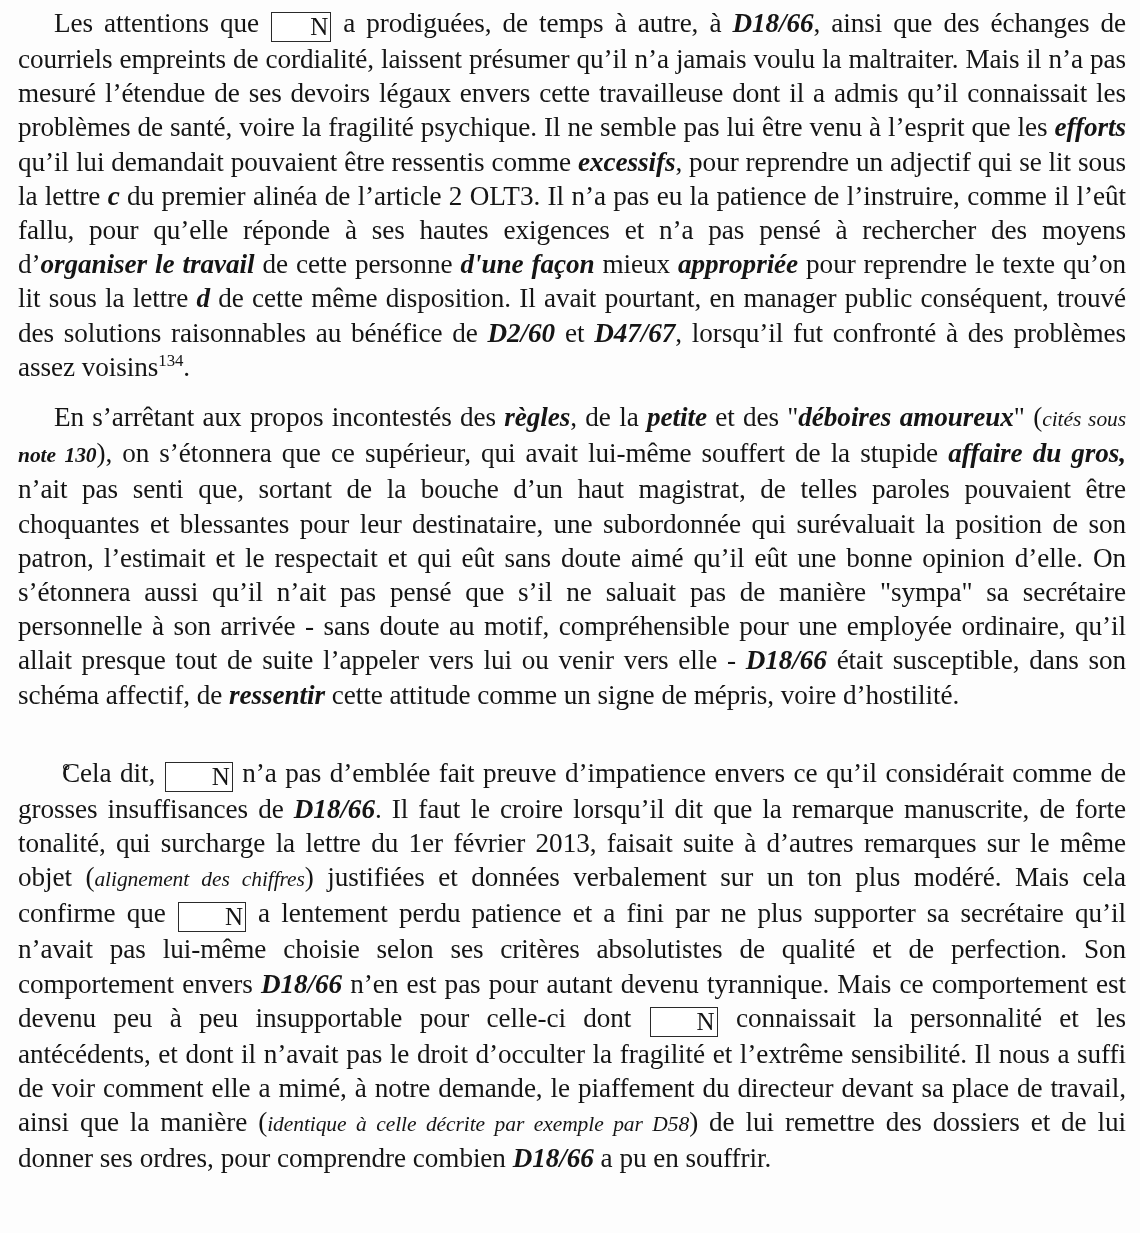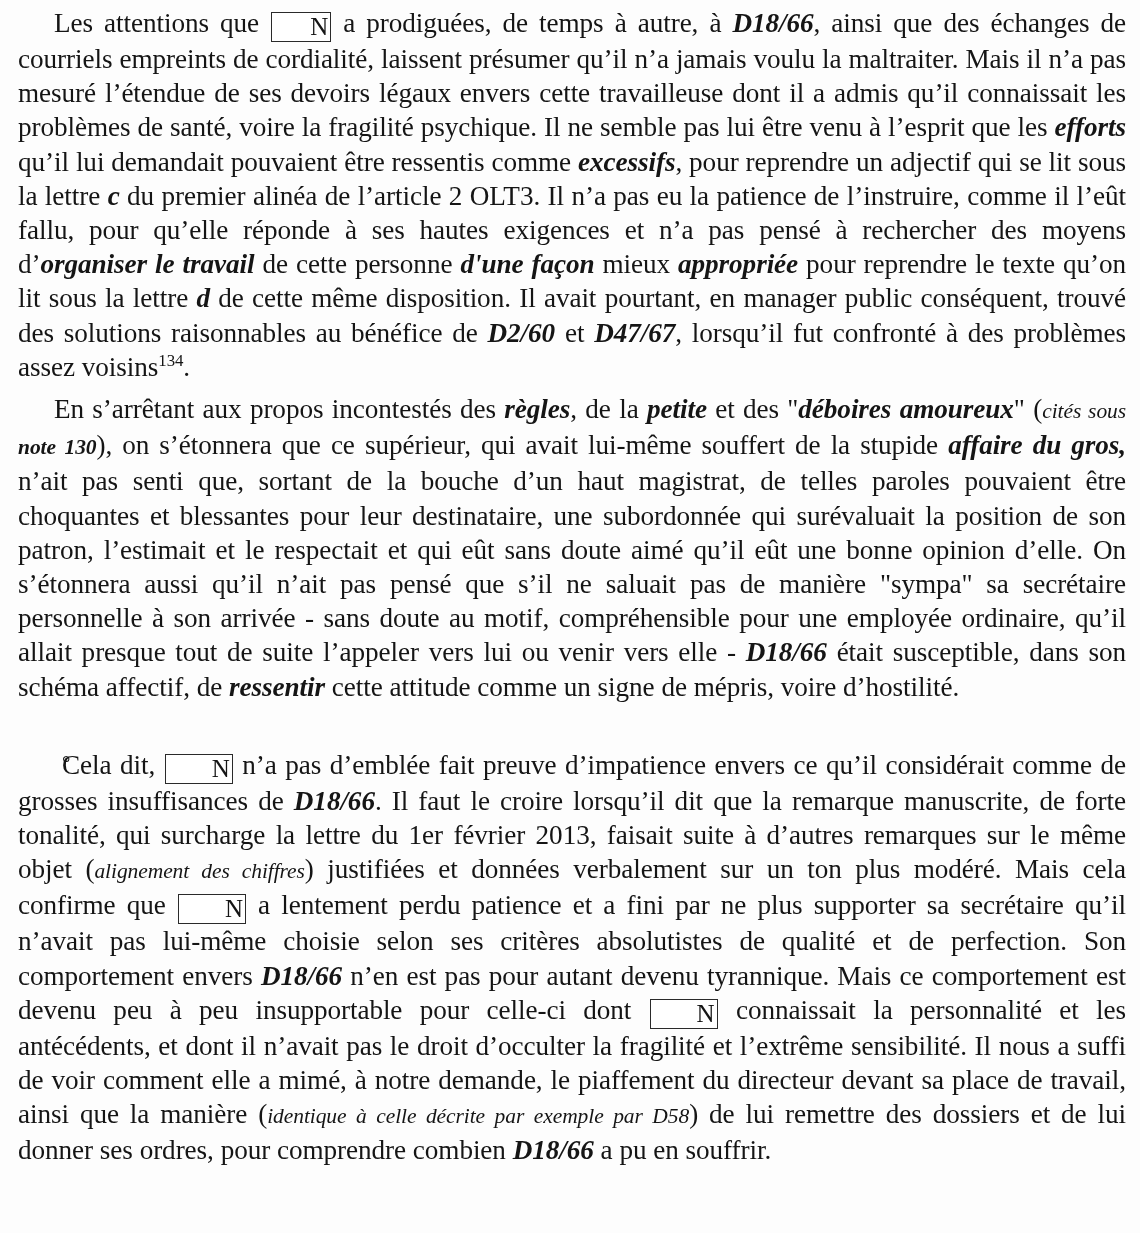--- a/index.html
+++ b/index.html
@@ -36,21 +36,21 @@
     text-justify: inter-word;
     letter-spacing: -0.08px;
     word-spacing: 0.1px;
     color: #151515;
     -webkit-font-smoothing: none;
   }
   p.para.indent {
     text-indent: 36px;
   }
   p.para.gap-small {
-    margin-top: 8px;
+    margin-top: 16px;
   }
   p.para.gap-large {
     margin-top: 44px;
   }
   
   p.para.bulleted {
     position: relative;
     padding-left: 0;
     text-indent: 44px;
   }

